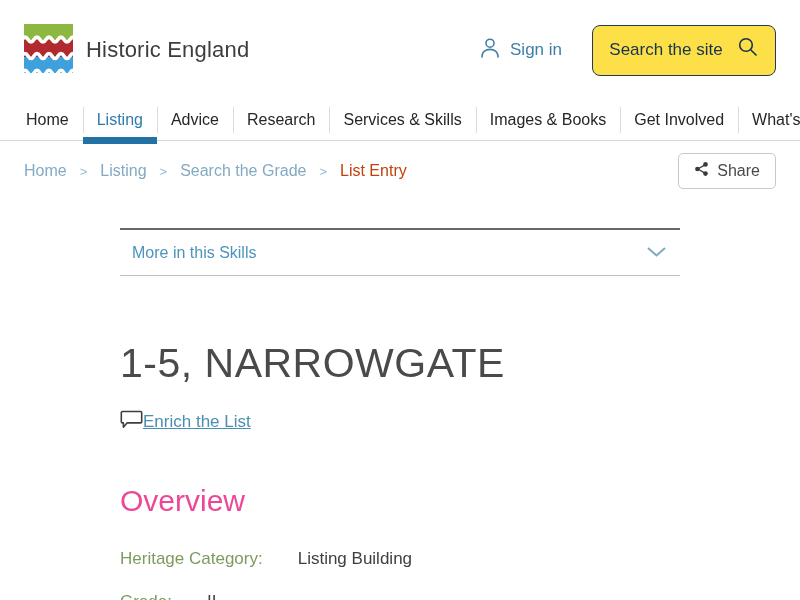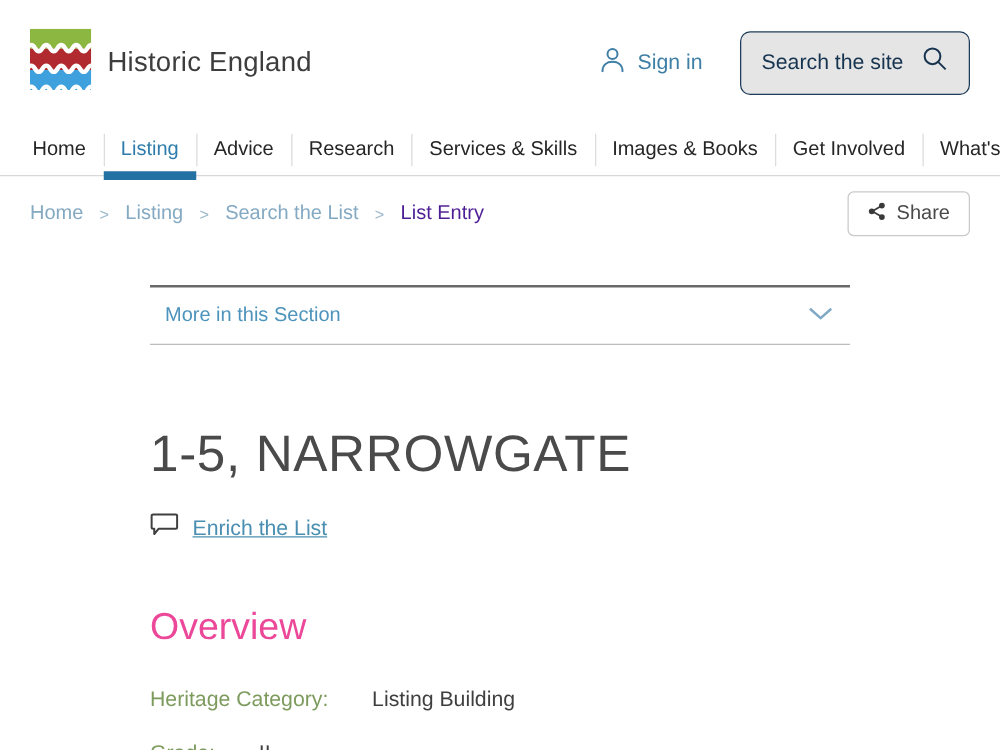--- a/index.html
+++ b/index.html
@@ -6,58 +6,58 @@
   html,body { width:800px; height:600px; overflow:hidden; background:#ffffff;
               font-family:"Liberation Sans", sans-serif; }
 
   
   .site-header { height:100px; display:flex; align-items:center; padding:0 24px; }
   .logo-link { display:flex; align-items:center; gap:13px; cursor:pointer; }
   .logo-text { font-size:22px; color:#3d3d3d; letter-spacing:0.2px; }
   .header-spacer { flex:1; }
   .sign-in { display:flex; align-items:center; gap:9px; margin-right:30px;
              color:#3f7fa6; font-size:17px; cursor:pointer; }
-  .search-btn { width:184px; height:51px; background:#e5e5e5; border:1.5px solid #1e3c59;
+  .search-btn { width:184px; height:51px; background:#fde047; border:1.5px solid #1e3c59;
                 border-radius:8px; display:flex; align-items:center; justify-content:center;
                 gap:13px; font-size:17px; color:#16334f; font-family:inherit; cursor:pointer; }
 
   
   .main-nav { display:flex; padding:0 12px; height:41px; border-bottom:1px solid #d8d8d8; }
   .nav-item { display:flex; align-items:center; padding:0 14px; font-size:16px;
               color:#262626; position:relative; cursor:pointer; white-space:nowrap; }
   .nav-item:not(:first-child)::before { content:""; position:absolute; left:0; top:7px;
               height:26px; width:1px; background:#dcdcdc; }
   .nav-item.active { color:#2e7cab; }
   .nav-item.active::after { content:""; position:absolute; left:0; right:0; bottom:-4px;
               height:7px; background:#2471a3; z-index:1; }
 
   
   .breadcrumb-row { height:60px; display:flex; align-items:center;
                     justify-content:space-between; padding:0 24px; }
   .breadcrumb { display:flex; align-items:center; gap:13px; font-size:16px; }
   .crumb-link { color:#84a9c2; cursor:pointer; }
   .crumb-sep { color:#9db9cc; font-size:13px; }
-  .crumb-current { color:#4c1d95; }
+  .crumb-current { color:#c2410c; }
   .action-buttons { display:flex; gap:9px; }
   .action-btn { height:36px; padding:12px 15px; border:1px solid #c9c9c9; border-radius:5px;
                 background:#fff; display:flex; align-items:center; gap:8px; font-size:16px;
                 color:#4a4a4a; font-family:inherit; cursor:pointer; }
 
   
   .section-box { width:560px; margin:27px auto 0; height:48px;
                  border-top:2px solid #686868; border-bottom:1px solid #bdbdbd;
                  display:flex; align-items:center; justify-content:space-between;
                  padding:0 13px 0 12px; cursor:pointer; }
   .section-box .section-label { color:#4d93bb; font-size:16px; }
 
   
   .content { width:560px; margin:0 auto; }
   .page-title { margin-top:64px; font-size:41px; font-weight:normal; color:#4a4a4a;
                 letter-spacing:0.5px; }
-  .enrich-row { margin-top:23px; display:flex; align-items:center; gap:11px; }
+  .enrich-row { margin-top:23px; display:flex; align-items:center; }
   .enrich-link { color:#4a8fb2; font-size:17px; text-decoration:underline; cursor:pointer; }
   .overview-heading { margin-top:50px; font-size:30px; font-weight:normal; color:#ec4899; }
   .field-row { display:flex; gap:35px; font-size:17px; line-height:1.25; }
   .field-row.f0 { margin-top:30px; }
   .field-row.f1 { margin-top:22px; }
   .field-label { color:#7e9b5e; }
   .field-value { color:#3f3f3f; }
 </style>
 </head>
 <body>
@@ -110,21 +110,21 @@
   <a class="nav-item">Get Involved</a>
   <a class="nav-item">What's New</a>
 </nav>
 
 <div class="breadcrumb-row">
   <div class="breadcrumb">
     <a class="crumb-link">Home</a>
     <span class="crumb-sep">&gt;</span>
     <a class="crumb-link">Listing</a>
     <span class="crumb-sep">&gt;</span>
-    <a class="crumb-link">Search the List</a>
+    <a class="crumb-link">Search the Grade</a>
     <span class="crumb-sep">&gt;</span>
     <span class="crumb-current">List Entry</span>
   </div>
 
   <div class="action-buttons">
     <button class="action-btn">
       <span>
         <svg width="15" height="16" viewBox="0 0 15 16">
           <line x1="3.8" y1="8" x2="11.4" y2="3.6" stroke="#3a3a3a" stroke-width="1.4"></line>
           <line x1="3.8" y1="8" x2="11.4" y2="12.4" stroke="#3a3a3a" stroke-width="1.4"></line>
@@ -132,21 +132,21 @@
           <circle cx="3.4" cy="8" r="2.3" fill="#3a3a3a"></circle>
           <circle cx="11.5" cy="12.6" r="2.3" fill="#3a3a3a"></circle>
         </svg>
       </span>
       <span>Share</span>
     </button>
   </div>
 </div>
 
 <div class="section-box">
-  <span class="section-label">More in this Section</span>
+  <span class="section-label">More in this Skills</span>
   <span>
     <svg width="21" height="12" viewBox="0 0 21 12">
       <polyline points="2,2 10.5,9.5 19,2" fill="none" stroke="#7fa9c4" stroke-width="2"></polyline>
     </svg>
   </span>
 </div>
 
 <main class="content">
   <h1 class="page-title">1-5, NARROWGATE</h1>
 

